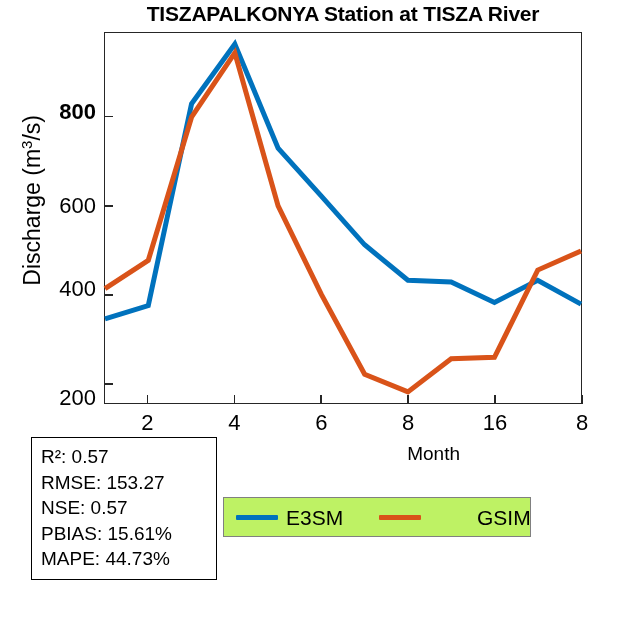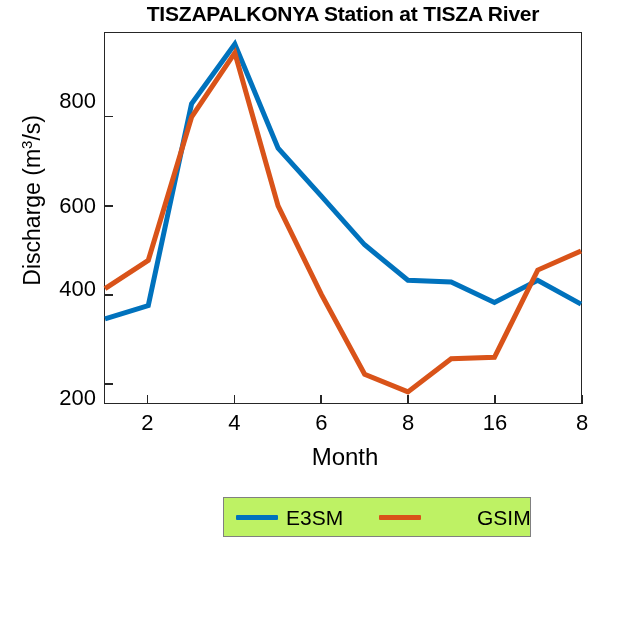--- a/index.html
+++ b/index.html
@@ -85,22 +85,22 @@
     transform: rotate(-90deg);
     transform-origin: center center;
     white-space: nowrap;
   }
   .sup { font-size: 15px; vertical-align: super; }
   .xlabel {
     position: absolute;
     left: 230px;
     top: 443px;
     width: 230px;
-    text-align: center;
-    font-size: 24px;
+    text-align: right;
+    font-size: 19px;
   }
   .stats-box {
     position: absolute;
     left: 31px;
     top: 437px;
     width: 186px;
     border: 1.8px solid #000000;
     background: #ffffff;
     box-sizing: border-box;
     padding: 6px 9px 7px 9px;
@@ -170,21 +170,21 @@
       </div>
       <div class="tick-h" style="left: 104px; top: 294.05px; position: absolute;"></div>
       <div class="ytick-wrap" style="top: 278px;">
         <div class="ytick-label">400</div>
       </div>
       <div class="tick-h" style="left: 104px; top: 204.949px; position: absolute;"></div>
       <div class="ytick-wrap" style="top: 194.749px;">
         <div class="ytick-label">600</div>
       </div>
       <div class="tick-h" style="left: 104px; top: 115.847px; position: absolute;"></div>
-      <div class="ytick-wrap" style="top: 90px;">
+      <div class="ytick-wrap" style="top: 101px; font-weight: bold;">
         <div class="ytick-label">800</div>
       </div>
     </div>
   <div id="x-ticks">
       <div style="position: absolute; left: 146.655px; top: 395px; width: 1.6px; height: 9px; background: rgb(38, 38, 38);"></div>
       <div class="xtick-wrap" style="left: 117.455px;">
         <div class="xtick-label">2</div>
       </div>
       <div style="position: absolute; left: 233.564px; top: 395px; width: 1.6px; height: 9px; background: rgb(38, 38, 38);"></div>
       <div class="xtick-wrap" style="left: 204.364px;">
@@ -205,20 +205,27 @@
       <div style="position: absolute; left: 581.2px; top: 395px; width: 1.6px; height: 9px; background: rgb(38, 38, 38);"></div>
       <div class="xtick-wrap" style="left: 552px;">
         <div class="xtick-label">8</div>
       </div>
     </div>
 
   <div class="ylabel"><span>Discharge (m</span><span class="sup">3</span><span>/s)</span></div>
 
   <div class="xlabel">Month</div>
 
+  <div class="stats-box">
+    <div class="stats-line">R²: 0.57</div>
+    <div class="stats-line">RMSE: 153.27</div>
+    <div class="stats-line">NSE: 0.57</div>
+    <div class="stats-line">PBIAS: 15.61%</div>
+    <div class="stats-line">MAPE: 44.73%</div>
+  </div>
 
   <div class="legend-box">
     <div class="legend-entry" style="left:12px;">
       <span class="legend-swatch" id="legend-swatch-0" style="background: rgb(0, 114, 189);"></span>
       <span class="legend-text">E3SM</span>
     </div>
     <div class="legend-entry" style="left:155px;gap:48px;">
       <span class="legend-swatch" id="legend-swatch-1" style="background: rgb(217, 83, 25);"></span>
       <span class="legend-text">GSIM</span>
     </div>

